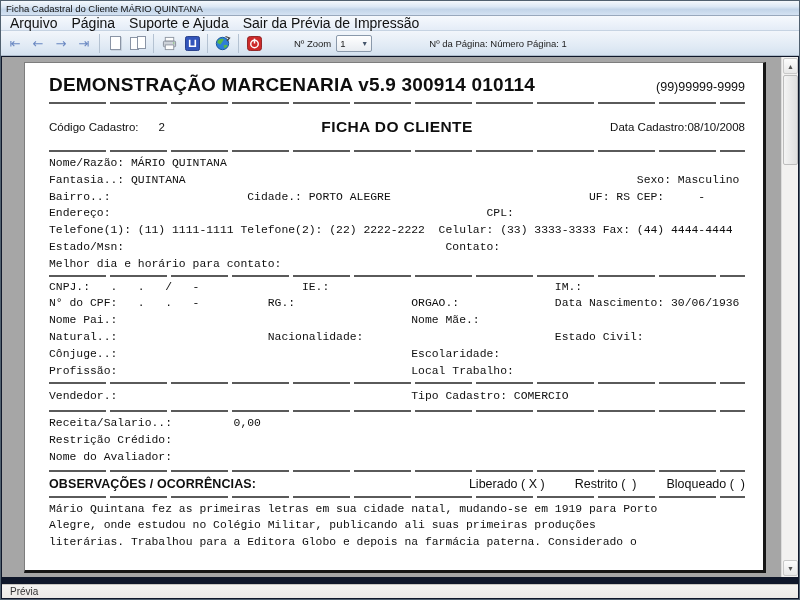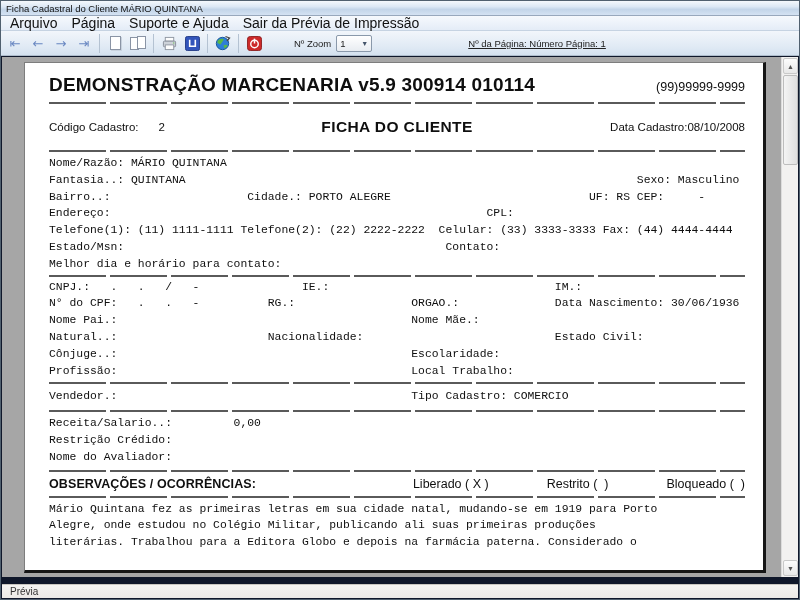--- a/index.html
+++ b/index.html
@@ -33,21 +33,21 @@
   .pageicon { width:11px; height:14px; background:#fff; border:1px solid #8a94a5; box-shadow:1px 1px 0 #c8d2de; }
   .pageicon2 { position:relative; width:16px; height:14px; }
   .pageicon2 .p { position:absolute; width:9px; height:13px; background:#fff; border:1px solid #8a94a5; }
   .pageicon2 .p.l { left:0; top:1px; } .pageicon2 .p.r { right:0; top:0; }
   .zoom-label { margin-left:28px; margin-right:4px; }
   .zoom-select {
     width:36px; height:17px; background:linear-gradient(#fff,#e8ecf1); border:1px solid #8a99ab; border-radius:2px;
     display:flex; align-items:center; justify-content:space-between; padding:0 3px; font-size:9.5px;
   }
   .zoom-caret { font-size:7px; color:#44546a; }
-  .pageinfo { margin-left:95px;text-decoration:underline; }
+  .pageinfo { margin-left:56px; }
 
   
   .preview { position:absolute; left:1px; right:1px; top:56px; bottom:22px; background:#a6a6a6; overflow:hidden; }
   .vscroll { position:absolute; right:0; top:0; bottom:0; width:17px; background:#f2f1f0; border-left:1px solid #dcdcdc; }
   .sbtn { position:absolute; left:1px; width:15px; height:16px; background:linear-gradient(#fdfdfd,#e8e8e8); border:1px solid #c9c9c9; border-radius:2px; font-size:7px; color:#555; display:flex; align-items:center; justify-content:center; }
   .sbtn.up { top:1px; } .sbtn.down { bottom:1px; }
   .sthumb { position:absolute; left:1px; top:18px; width:15px; height:90px; background:linear-gradient(90deg,#f4f4f4,#dfdfdf); border:1px solid #bdbdbd; border-radius:2px; }
 
   
   .page {
@@ -71,21 +71,21 @@
   .mono { font-family:"Liberation Mono","DejaVu Sans Mono",monospace; font-size:11.4px; line-height:16.8px; white-space:pre; }
   .blockA { margin-top:3px; }
   .r3 { margin-top:2px; }
   .blockB { margin-top:2px; }
   .r4 { margin-top:3px; }
   .blockC { margin-top:2px; padding:2px 0; }
   .r5 { margin-top:3px; }
   .blockD { margin-top:3px; }
   .r6 { margin-top:4px; }
 
-  .obs-row { display:flex; align-items:center; margin-top:5px; font-size:12.5px;gap:28px; }
+  .obs-row { display:flex; align-items:center; margin-top:5px; font-size:12.5px; }
   .obs-title { font-weight:bold; letter-spacing:0.1px; }
   .obs-flag { white-space:pre; margin-left:30px; }
   .obs-flag.first { margin-left:auto; }
   .r7 { margin-top:5px; }
 
   .info-header { margin-top:6px; font-size:12.5px; font-weight:bold; }
   .bio { margin-top:3px; line-height:15.8px; }
 
   
   .statusbar {

